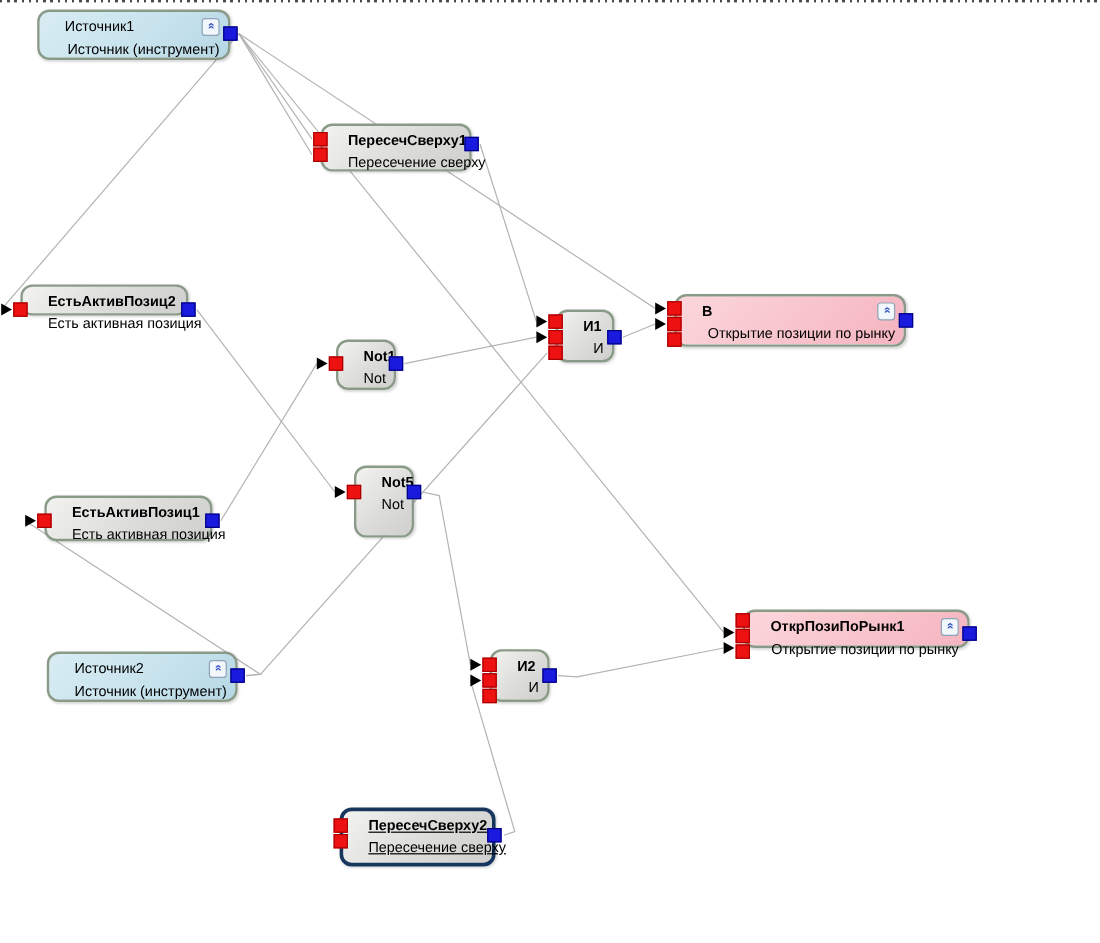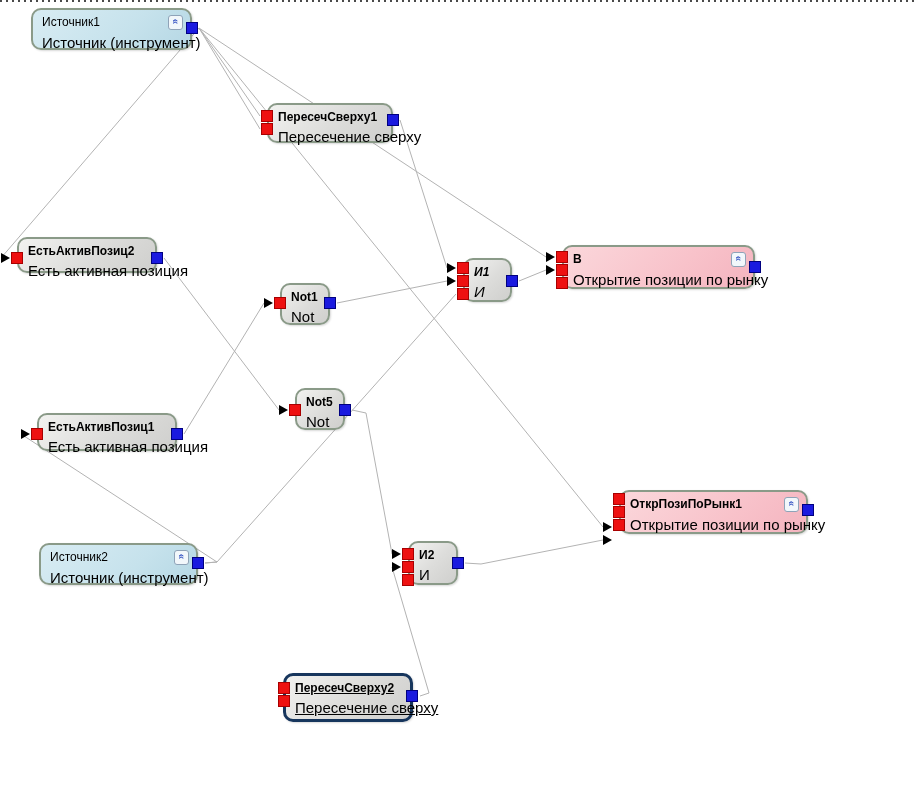--- a/index.html
+++ b/index.html
@@ -2,30 +2,30 @@
 <html><head>
 <meta charset="utf-8">
 <style>
   html,body{margin:0;padding:0;background:#fff;}
   body{font-family:"Liberation Sans",sans-serif;}
   #canvas{position:relative;width:917px;height:786px;background:#ffffff;overflow:hidden;}
   #top-rule{position:absolute;left:0;top:0;width:917px;height:2px;
     background:repeating-linear-gradient(90deg,#4a4a4a 0 2px,transparent 2px 6px);}
   #wires{position:absolute;left:0;top:0;z-index:1;}
   .node{position:absolute;z-index:2;border:2px solid #8a9a88;border-radius:10px;
-    box-sizing:border-box;box-shadow:1px 1px 2px rgba(0,0,0,0.15);}
+    box-sizing:border-box;box-shadow:1px 1px 2px rgba(0,0,0,0.15);padding-left:12px;}
   .node.func{background:linear-gradient(135deg,#f2f2f0 0%,#dcdcda 55%,#cfcfcd 100%);}
   .node.source{background:linear-gradient(135deg,#d8ecf3 0%,#c6e2ec 60%,#b5d7e4 100%);}
   .node.pos{background:linear-gradient(135deg,#fbd7db 0%,#f8c2ca 60%,#f4b4bf 100%);}
   .node.selected{border:3px solid #17365d;}
   .node-inner{padding:5px 7px 3px 9px;position:relative;height:100%;box-sizing:border-box;}
   .title-row{display:flex;justify-content:space-between;align-items:flex-start;}
   .node-title{font-size:12px;font-weight:bold;color:#000;white-space:nowrap;}
   .node-title.plain{font-weight:normal;}
-  .node-subtitle{display:block;font-size:15px;color:#000;margin-top:4px;white-space:nowrap;}
+  .node-subtitle{display:block;font-size:12px;color:#000;margin-top:4px;white-space:nowrap;text-align:right;}
   .collapse-btn{width:13px;height:13px;border:1px solid #8fa3b8;border-radius:3px;
     background:#f2f7fb;color:#3a57c4;font-size:10px;line-height:11px;text-align:center;
     flex:0 0 auto;margin-left:6px;cursor:pointer;}
   .collapse-btn .glyph{display:inline-block;transform:rotate(90deg);font-weight:bold;}
   .port{position:absolute;width:12px;height:12px;box-sizing:border-box;z-index:3;}
   .port.in{background:#ee1111;border:1px solid #a80000;left:-8px;}
   .port.out{background:#1a1adf;border:1px solid #000080;right:-8px;}
 </style>
 </head>
 <body>
@@ -75,41 +75,41 @@
       <div class="node-inner">
         <div class="title-row">
           <span class="node-title">ПересечСверху1</span>
         </div>
         <span class="node-subtitle">Пересечение сверху</span>
       </div>
       <div class="port in" style="top: 5px;"></div>
       <div class="port in" style="top: 18px;"></div>
       <div class="port out" style="top: 9px;"></div>
     </div>
-    <div class="node func" style="left: 17px; top: 237px; width: 140px; height: 36px;">
+    <div class="node func" style="left: 17px; top: 237px; width: 140px; height: 26px;">
       <div class="node-inner">
         <div class="title-row">
           <span class="node-title">ЕстьАктивПозиц2</span>
         </div>
         <span class="node-subtitle">Есть активная позиция</span>
       </div>
       <div class="port in" style="top: 13px;"></div>
       <div class="port out" style="top: 13px;"></div>
     </div>
     <div class="node func" style="left: 280px; top: 283px; width: 50px; height: 42px;">
       <div class="node-inner">
         <div class="title-row">
           <span class="node-title">Not1</span>
         </div>
         <span class="node-subtitle">Not</span>
       </div>
       <div class="port in" style="top: 12px;"></div>
       <div class="port out" style="top: 12px;"></div>
     </div>
-    <div class="node func" style="left: 463px; top: 258px; width: 49px; height: 44px; font-style: italic;">
+    <div class="node func" style="left: 463px; top: 258px; width: 49px; height: 44px;">
       <div class="node-inner">
         <div class="title-row">
           <span class="node-title">И1</span>
         </div>
         <span class="node-subtitle">И</span>
       </div>
       <div class="port in" style="top: 2px;"></div>
       <div class="port in" style="top: 15px;"></div>
       <div class="port in" style="top: 28px;"></div>
       <div class="port out" style="top: 15px;"></div>
@@ -130,21 +130,21 @@
     <div class="node func" style="left: 37px; top: 413px; width: 140px; height: 38px;">
       <div class="node-inner">
         <div class="title-row">
           <span class="node-title">ЕстьАктивПозиц1</span>
         </div>
         <span class="node-subtitle">Есть активная позиция</span>
       </div>
       <div class="port in" style="top: 13px;"></div>
       <div class="port out" style="top: 13px;"></div>
     </div>
-    <div class="node func" style="left: 295px; top: 388px; width: 50px; height: 42px;">
+    <div class="node func" style="left: 295px; top: 388px; width: 50px; height: 60px;">
       <div class="node-inner">
         <div class="title-row">
           <span class="node-title">Not5</span>
         </div>
         <span class="node-subtitle">Not</span>
       </div>
       <div class="port in" style="top: 14px;"></div>
       <div class="port out" style="top: 14px;"></div>
     </div>
     <div class="node source" style="left: 39px; top: 543px; width: 159px; height: 42px;">
@@ -162,21 +162,21 @@
         <div class="title-row">
           <span class="node-title">И2</span>
         </div>
         <span class="node-subtitle">И</span>
       </div>
       <div class="port in" style="top: 5px;"></div>
       <div class="port in" style="top: 18px;"></div>
       <div class="port in" style="top: 31px;"></div>
       <div class="port out" style="top: 14px;"></div>
     </div>
-    <div class="node pos" style="left: 619px; top: 490px; width: 189px; height: 44px;">
+    <div class="node pos" style="left: 619px; top: 508px; width: 189px; height: 32px;">
       <div class="node-inner">
         <div class="title-row">
           <span class="node-title">ОткрПозиПоРынк1</span>
           <span class="collapse-btn"><span class="glyph">«</span></span>
         </div>
         <span class="node-subtitle">Открытие позиции по рынку</span>
       </div>
       <div class="port in" style="top: 1px;"></div>
       <div class="port in" style="top: 14px;"></div>
       <div class="port in" style="top: 27px;"></div>

